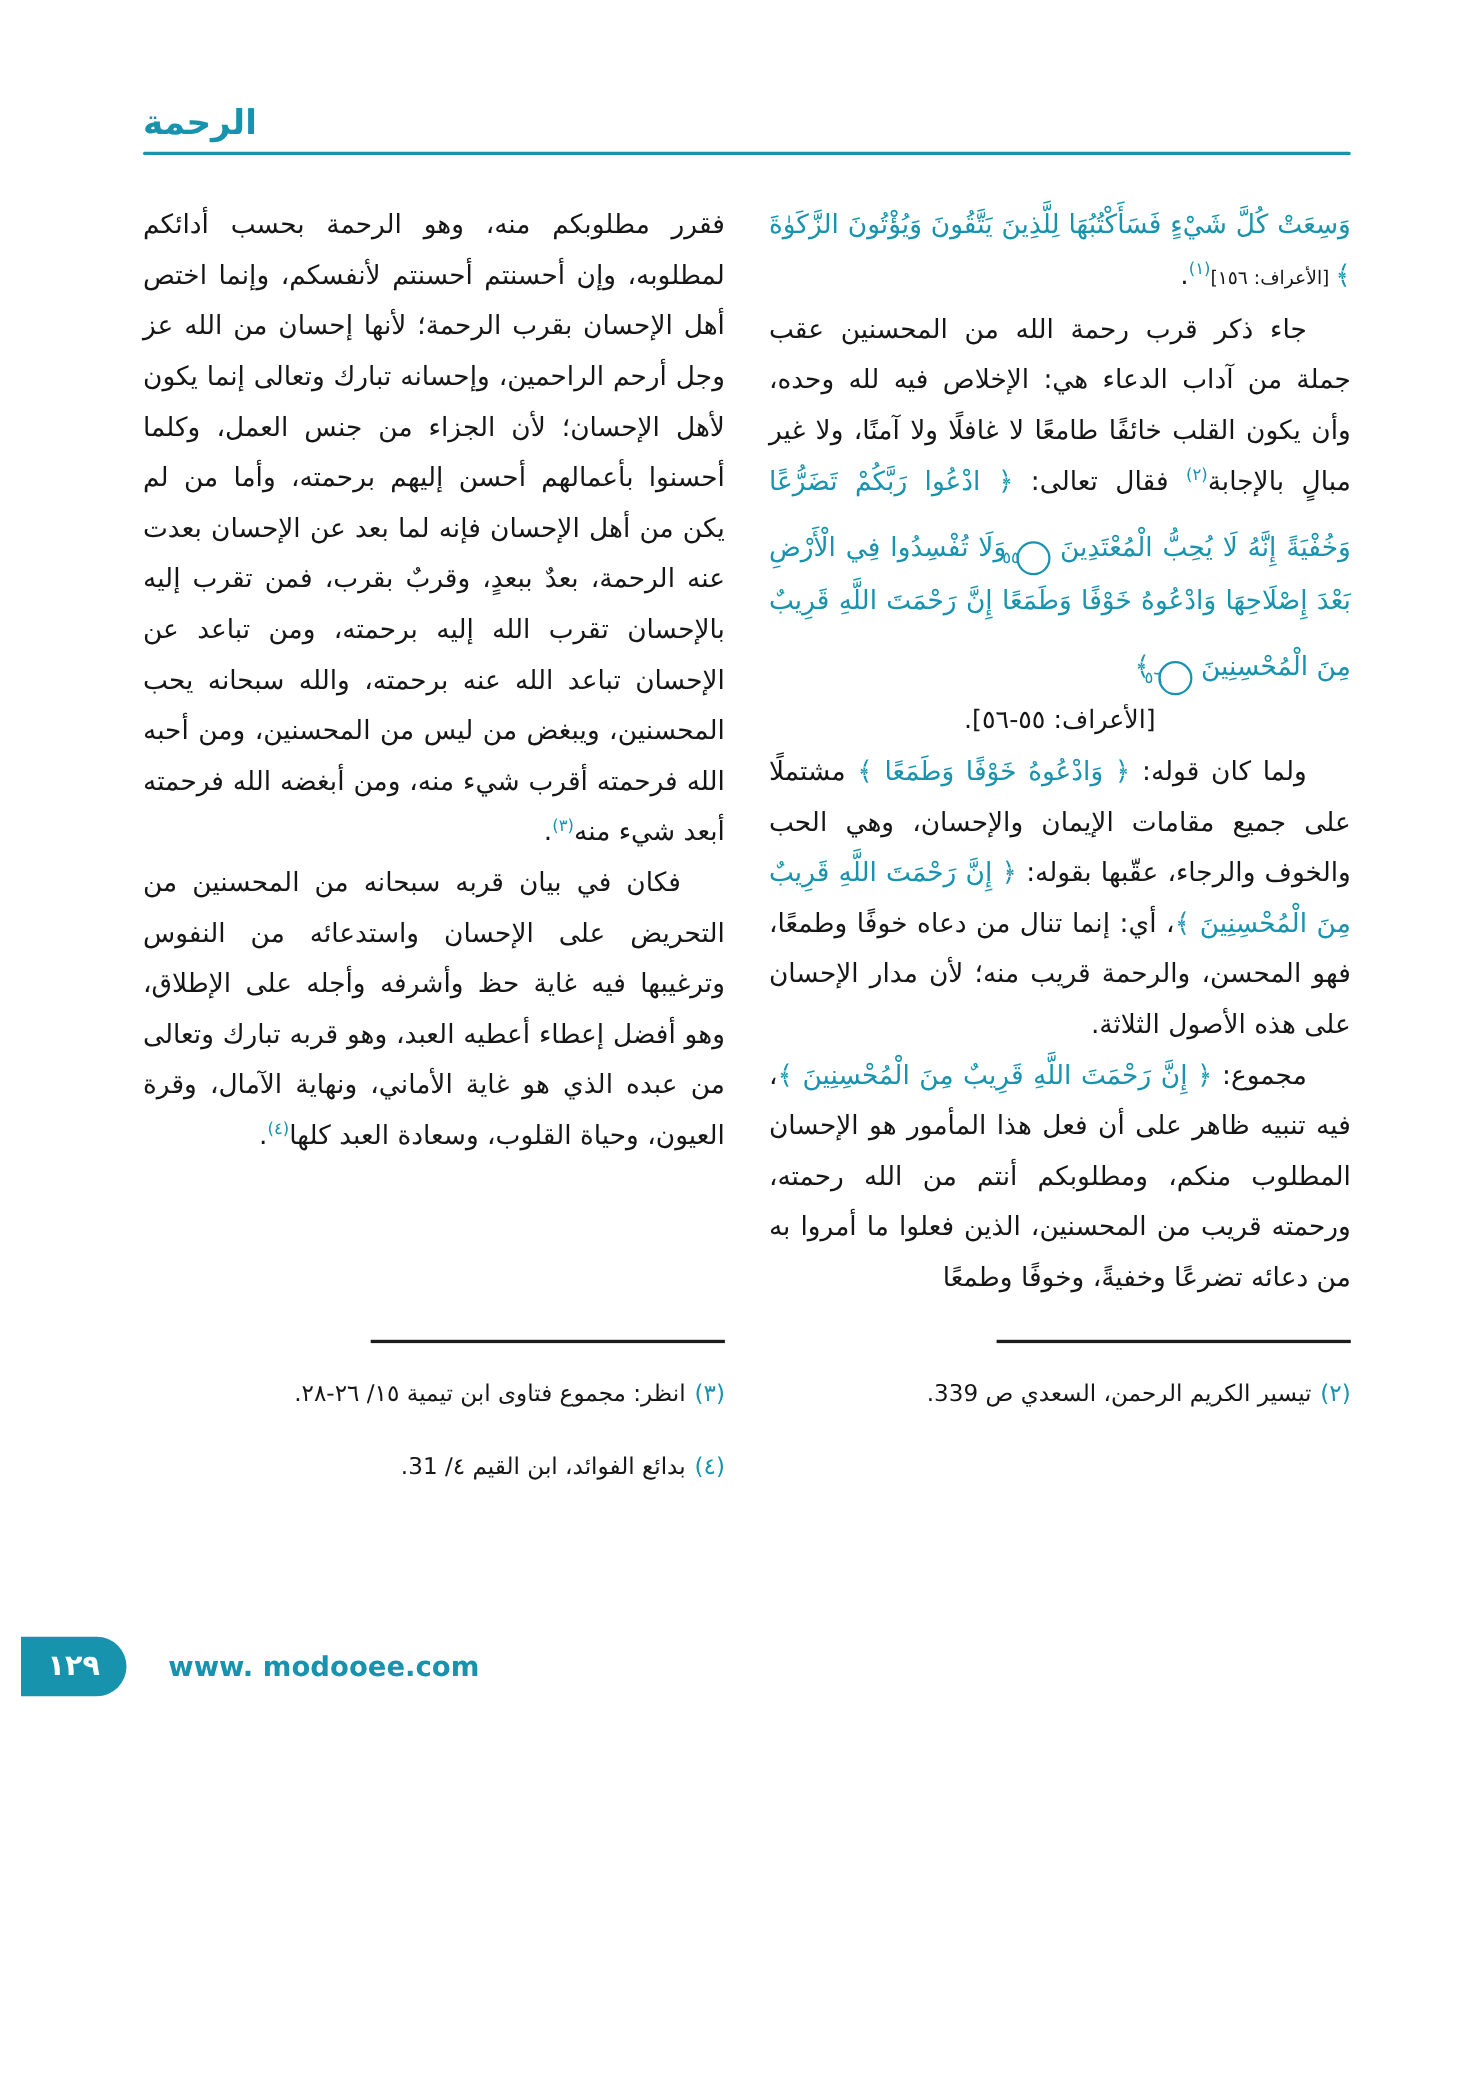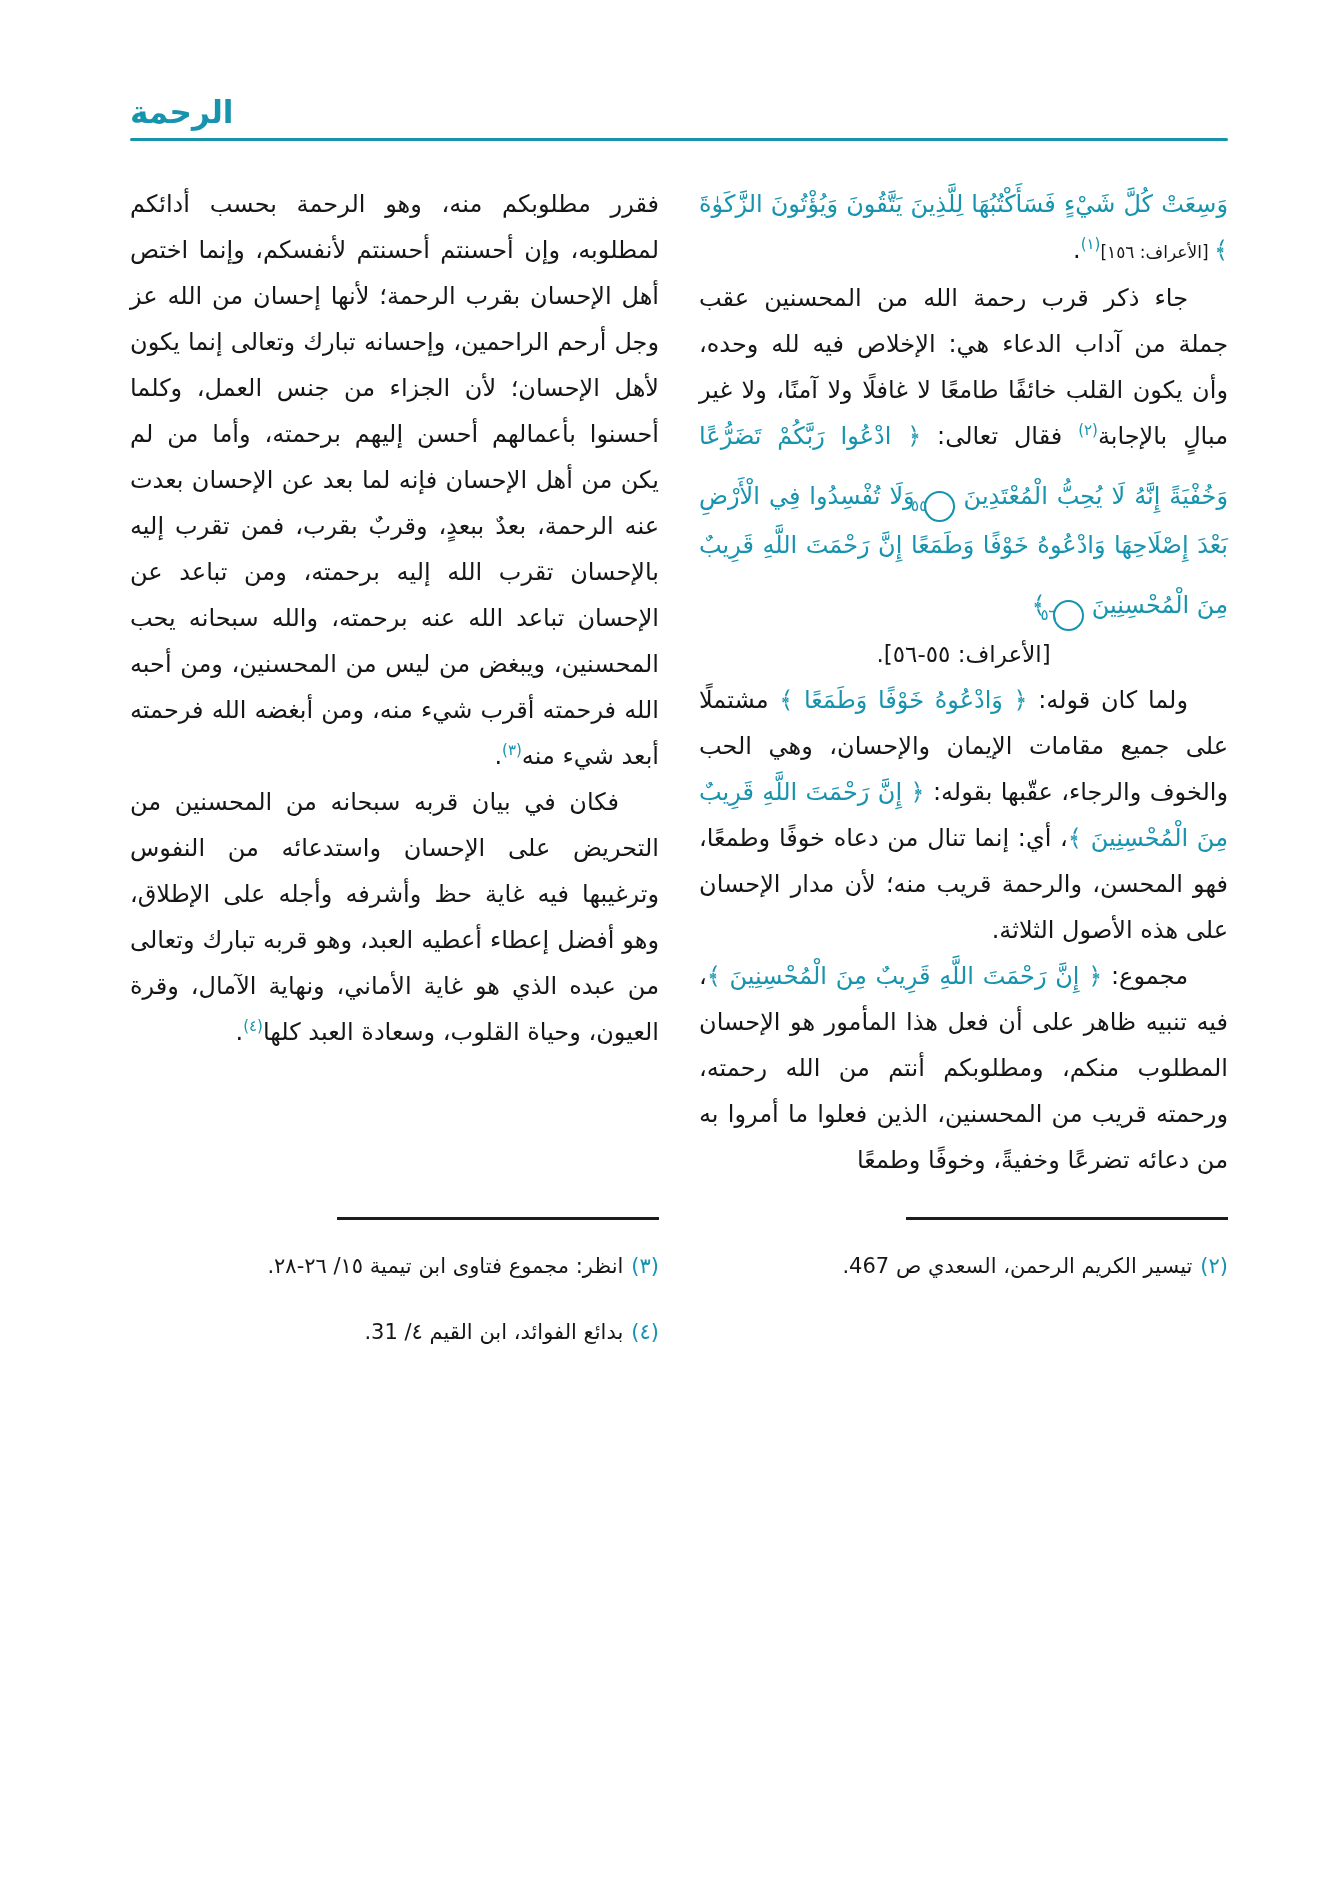--- a/index.html
+++ b/index.html
@@ -161,30 +161,36 @@
 
     </section>
 
   </main>
 
   <div class="footnotes">
 
     <div class="fn-col">
       <div class="fn-rule"></div>
       <p class="fn-line">
-        <span class="fn-num">(٢)</span><span class="fn-text">تيسير الكريم الرحمن، السعدي ص 467.</span>
+        <span class="fn-num">(٢)</span><span class="fn-text">تيسير الكريم الرحمن، السعدي ص 339.</span>
       </p>
     </div>
 
     <div class="fn-col">
       <div class="fn-rule"></div>
       <p class="fn-line">
         <span class="fn-num">(٣)</span><span class="fn-text">انظر: مجموع فتاوى ابن تيمية ١٥/ ٢٦-٢٨.</span>
       </p>
       <p class="fn-line">
         <span class="fn-num">(٤)</span><span class="fn-text">بدائع الفوائد، ابن القيم ٤/ 31.</span>
       </p>
     </div>
 
   </div>
 
+  <footer class="page-footer">
+    <div class="page-number-tab">
+      <span class="page-number">١٢٩</span>
+    </div>
+    <span class="website">www. modooee.com</span>
+  </footer>
 
 </div>
 
 </body></html>

